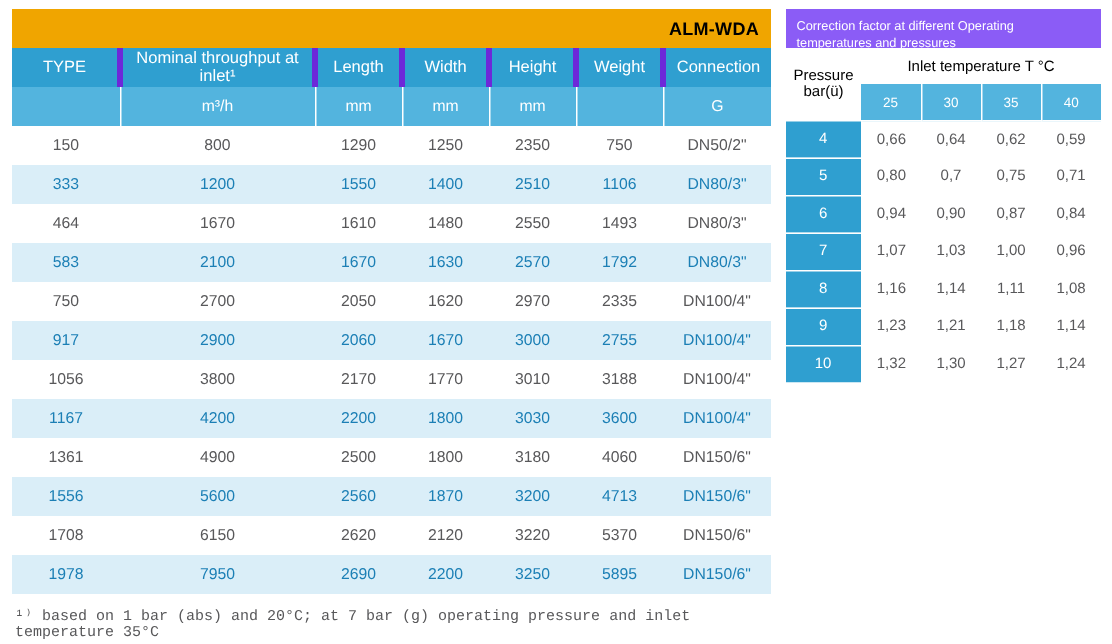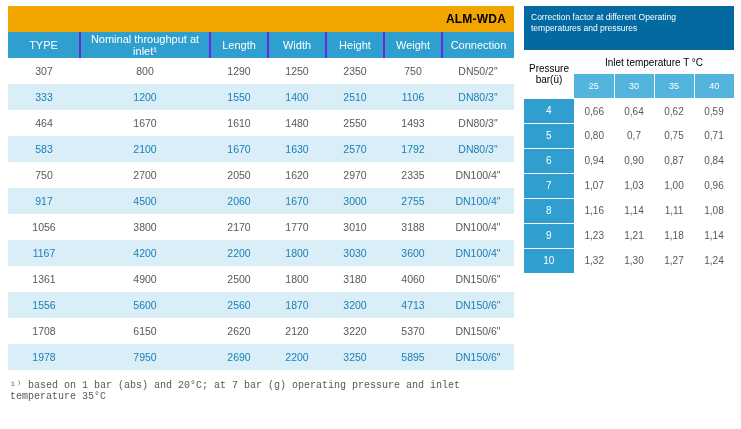--- a/index.html
+++ b/index.html
@@ -47,21 +47,21 @@
     padding: 0;
     height: 26px;
     vertical-align: middle;
     font-weight: normal;
   }
   .hdr-row th {
     background: #2f9fd0;
     color: #ffffff;
     font-size: 11px;
     height: 28px;
-    border-right: 2px solid #6d28d9;
+    border-right: 4px solid #6d28d9;
   }
   .hdr-row th:last-child { border-right: none; text-align: center; }
   .unit-row td {
     background: #53b4de;
     color: #ffffff;
     font-size: 10.5px;
     height: 23px;
     border-right: 1px solid #ffffff;
   }
   .unit-row td:last-child { border-right: none; }
@@ -83,26 +83,26 @@
   }
 
   
   .right-wrap {
     position: absolute;
     left: 524px;
     top: 6px;
     width: 210px;
   }
   .right-title {
-    background: #0369a1;
+    background: #8b5cf6;
     color: #ffffff;
     font-size: 8.5px;
     line-height: 1.25;
     padding: 6px 6px 6px 7px;
-    height: 44px;
+    height: 26px;
     box-sizing: border-box;
   }
   table.corr {
     border-collapse: collapse;
     width: 210px;
     table-layout: fixed;
     font-size: 10px;
   }
   table.corr th, table.corr td {
     text-align: center;
@@ -153,24 +153,33 @@
       <thead>
         <tr class="hdr-row">
           <th>TYPE</th>
           <th>Nominal throughput at inlet¹</th>
           <th>Length</th>
           <th>Width</th>
           <th>Height</th>
           <th>Weight</th>
           <th>Connection</th>
         </tr>
+        <tr class="unit-row">
+          <td></td>
+          <td>m³/h</td>
+          <td>mm</td>
+          <td>mm</td>
+          <td>mm</td>
+          <td></td>
+          <td>G</td>
+        </tr>
       </thead>
       <tbody>
         <tr class="odd">
-          <td>307</td>
+          <td>150</td>
           <td>800</td>
           <td>1290</td>
           <td>1250</td>
           <td>2350</td>
           <td>750</td>
           <td>DN50/2"</td>
         </tr>
         <tr class="even">
           <td>333</td>
           <td>1200</td>
@@ -202,21 +211,21 @@
           <td>750</td>
           <td>2700</td>
           <td>2050</td>
           <td>1620</td>
           <td>2970</td>
           <td>2335</td>
           <td>DN100/4"</td>
         </tr>
         <tr class="even">
           <td>917</td>
-          <td>4500</td>
+          <td>2900</td>
           <td>2060</td>
           <td>1670</td>
           <td>3000</td>
           <td>2755</td>
           <td>DN100/4"</td>
         </tr>
         <tr class="odd">
           <td>1056</td>
           <td>3800</td>
           <td>2170</td>

